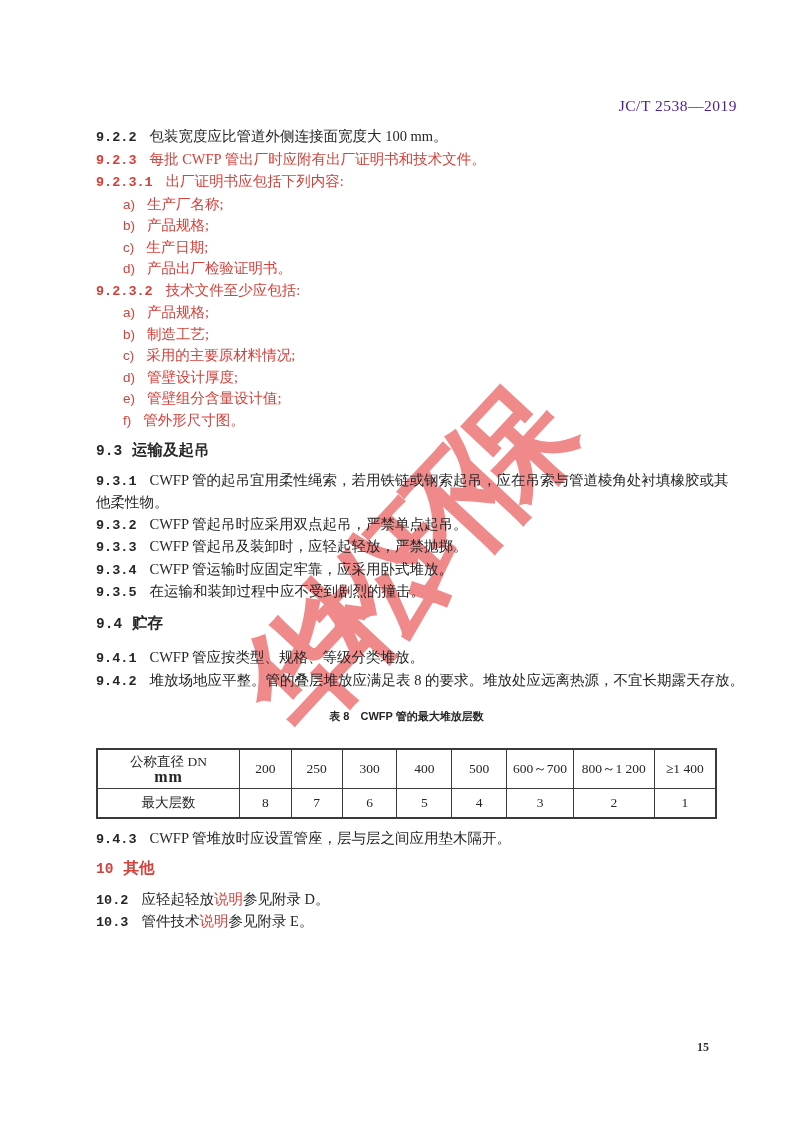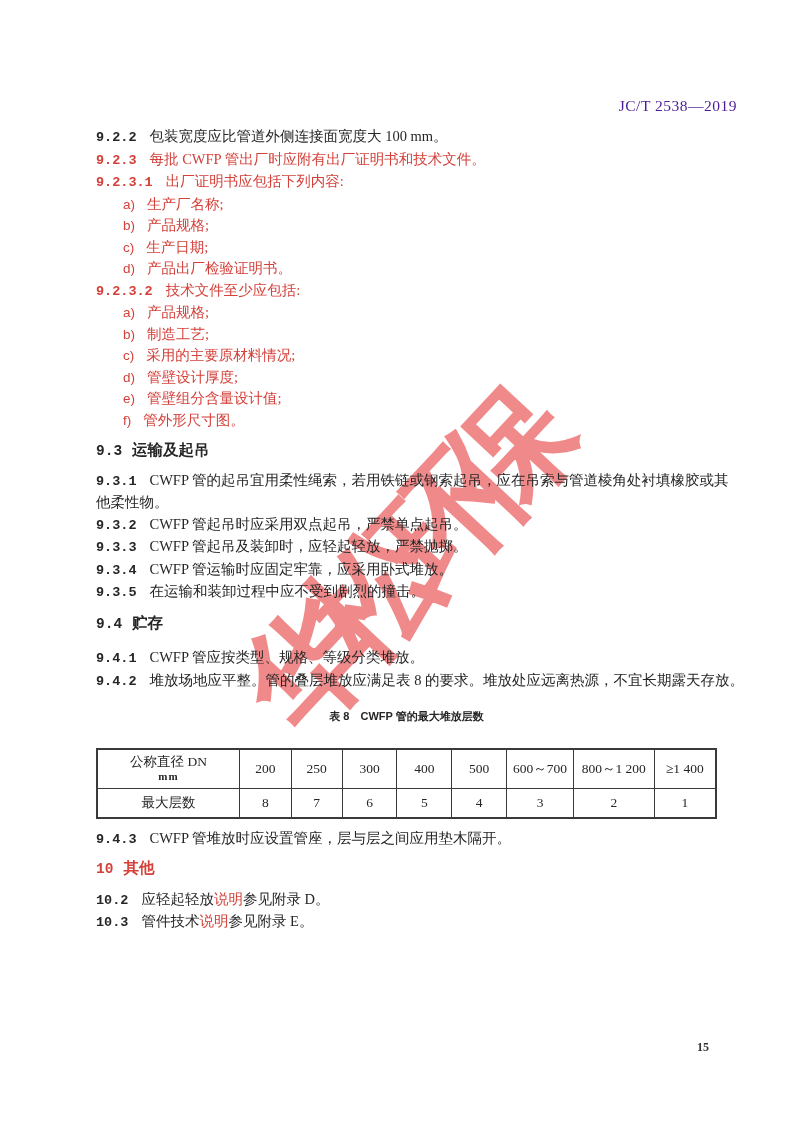--- a/index.html
+++ b/index.html
@@ -106,21 +106,21 @@
   table.t8 td {
     border: 1px solid #3a3a3a;
     text-align: center;
     vertical-align: middle;
     font-size: 13.5px;
     padding: 0;
   }
   table.t8 tr.hdr td { height: 40px; }
   table.t8 tr.val td { height: 29px; }
   .dn-line1 { font-size: 13.5px; line-height: 16px; }
-  .dn-line2 { font-size: 11px; font-weight: bold; line-height: 13px; letter-spacing: 1px; }
+  .dn-line2 { font-size: 16px; font-weight: bold; line-height: 13px; letter-spacing: 1px; }
 </style>
 </head>
 <body>
 
 <div class="page">
 
   <div class="watermark">华松环保</div>
 
   <div class="doc-number">JC/T 2538—2019</div>
 

